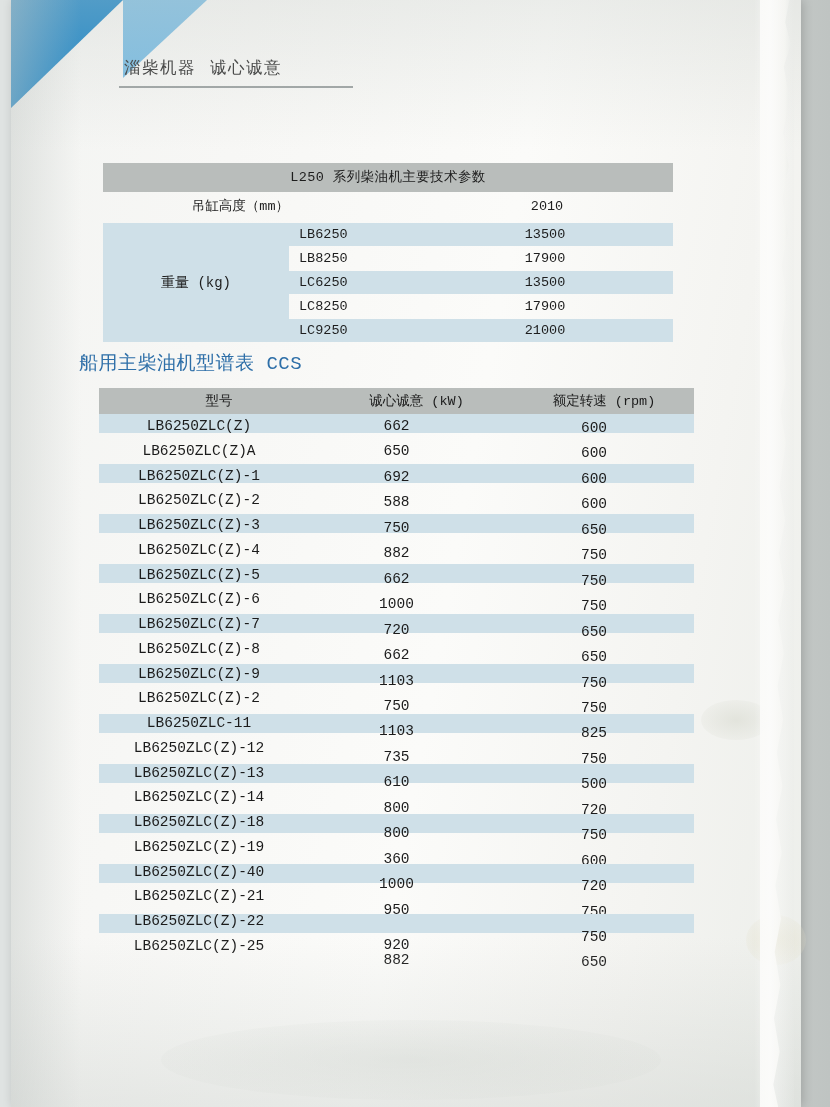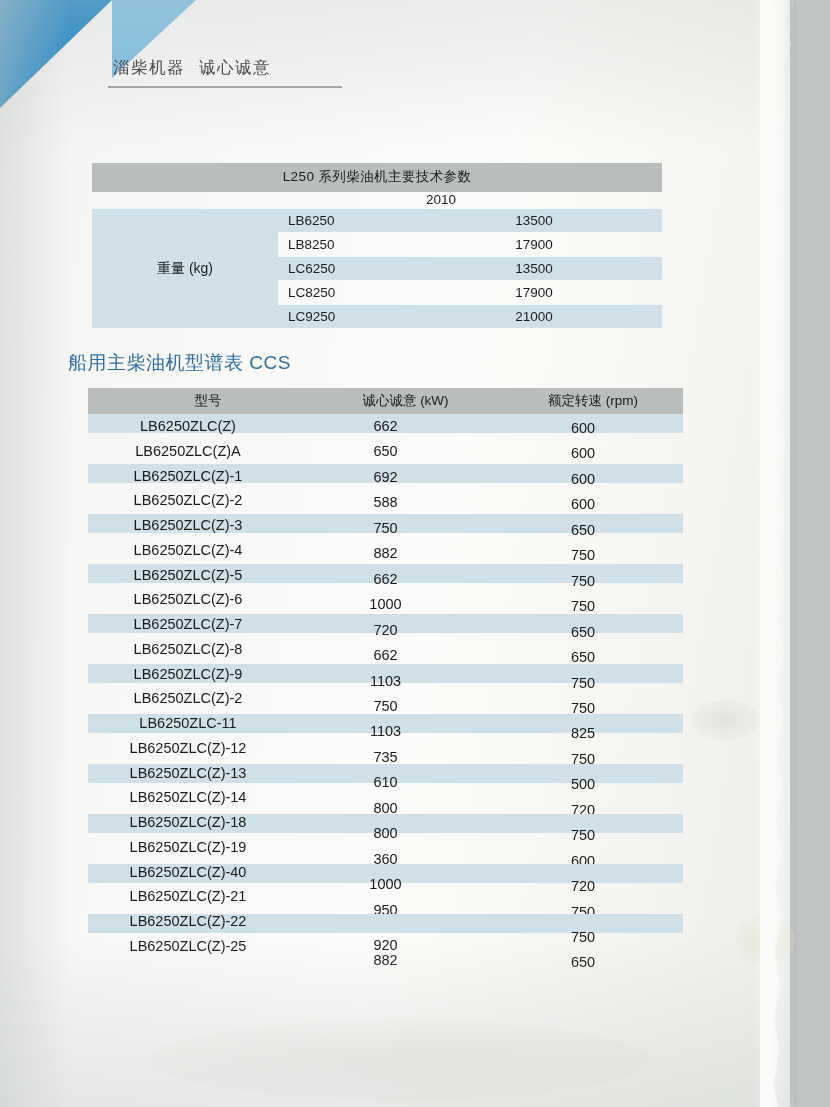--- a/index.html
+++ b/index.html
@@ -15,26 +15,27 @@
   }
   #page {
     position: relative;
     width: 830px;
     height: 1107px;
     overflow: hidden;
   }
   
   .paper {
     position: absolute;
-    left: 0;
+    left: 11px;
     top: 0;
     width: 790px;
     height: 1107px;
     background: linear-gradient(100deg,#f3f4f2 0%, #f7f7f5 25%, #fbfbf9 55%, #f4f4f1 80%, #eceeea 100%);
     box-shadow: 2px 0 10px rgba(0,0,0,0.18);
+    font-family: Liberation Mono, monospace;
   }
   
   .torn {
     position: absolute;
     top: 0;
     left: 760px;
     width: 70px;
     height: 1107px;
     background:
       linear-gradient(90deg, rgba(250,250,248,1) 0%, rgba(245,245,241,1) 35%, rgba(222,226,224,1) 55%, rgba(215,219,217,1) 100%);
@@ -284,20 +285,21 @@
 
     <div class="header-text">
       <span>淄柴机器</span><span class="gap"></span><span>诚心诚意</span>
     </div>
     <div class="header-rule"></div>
 
     <div class="t1">
       <div class="t1-title">L250 系列柴油机主要技术参数</div>
 
       <div class="t1-row">
+        <div class="t1-c-label fill-none" style="justify-content:flex-end;padding-right:4px;">吊缸高度（mm）</div>
         <div class="t1-c-mid fill-none"></div>
         <div class="t1-c-val fill-none">2010</div>
       </div>
 
       <div class="t1-weight">
         <div class="t1-weight-label">重量 (kg)</div>
         <div class="t1-weight-rows">
           <div class="t1-wr" style="background:#cfe0e8">
             <div class="m">LB6250</div>
             <div class="v">13500</div>

